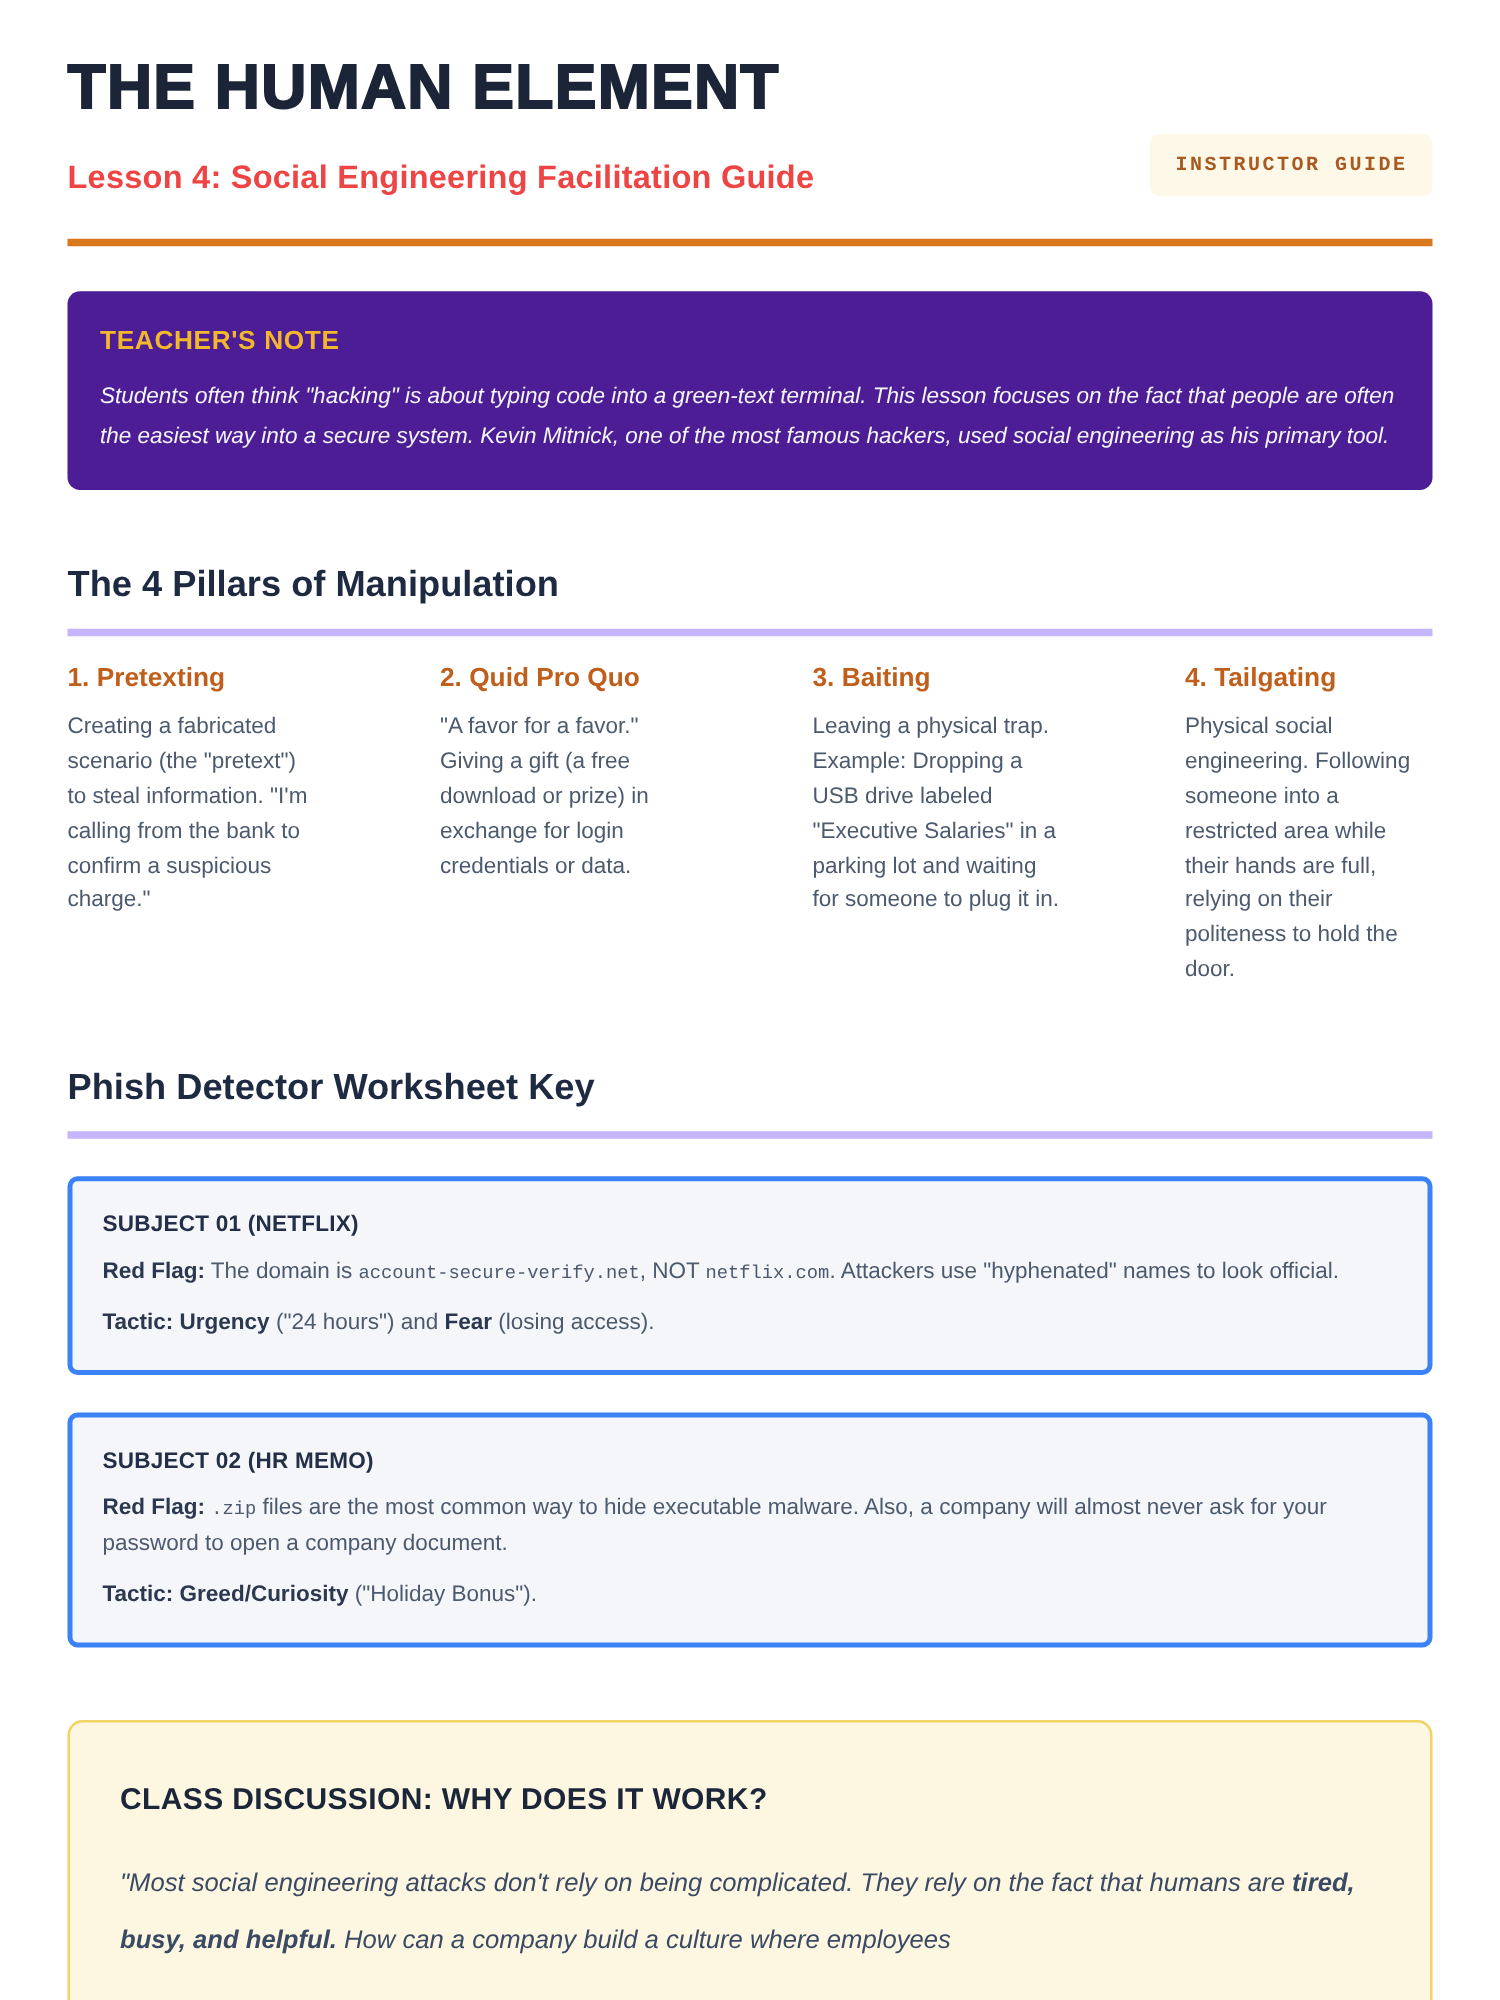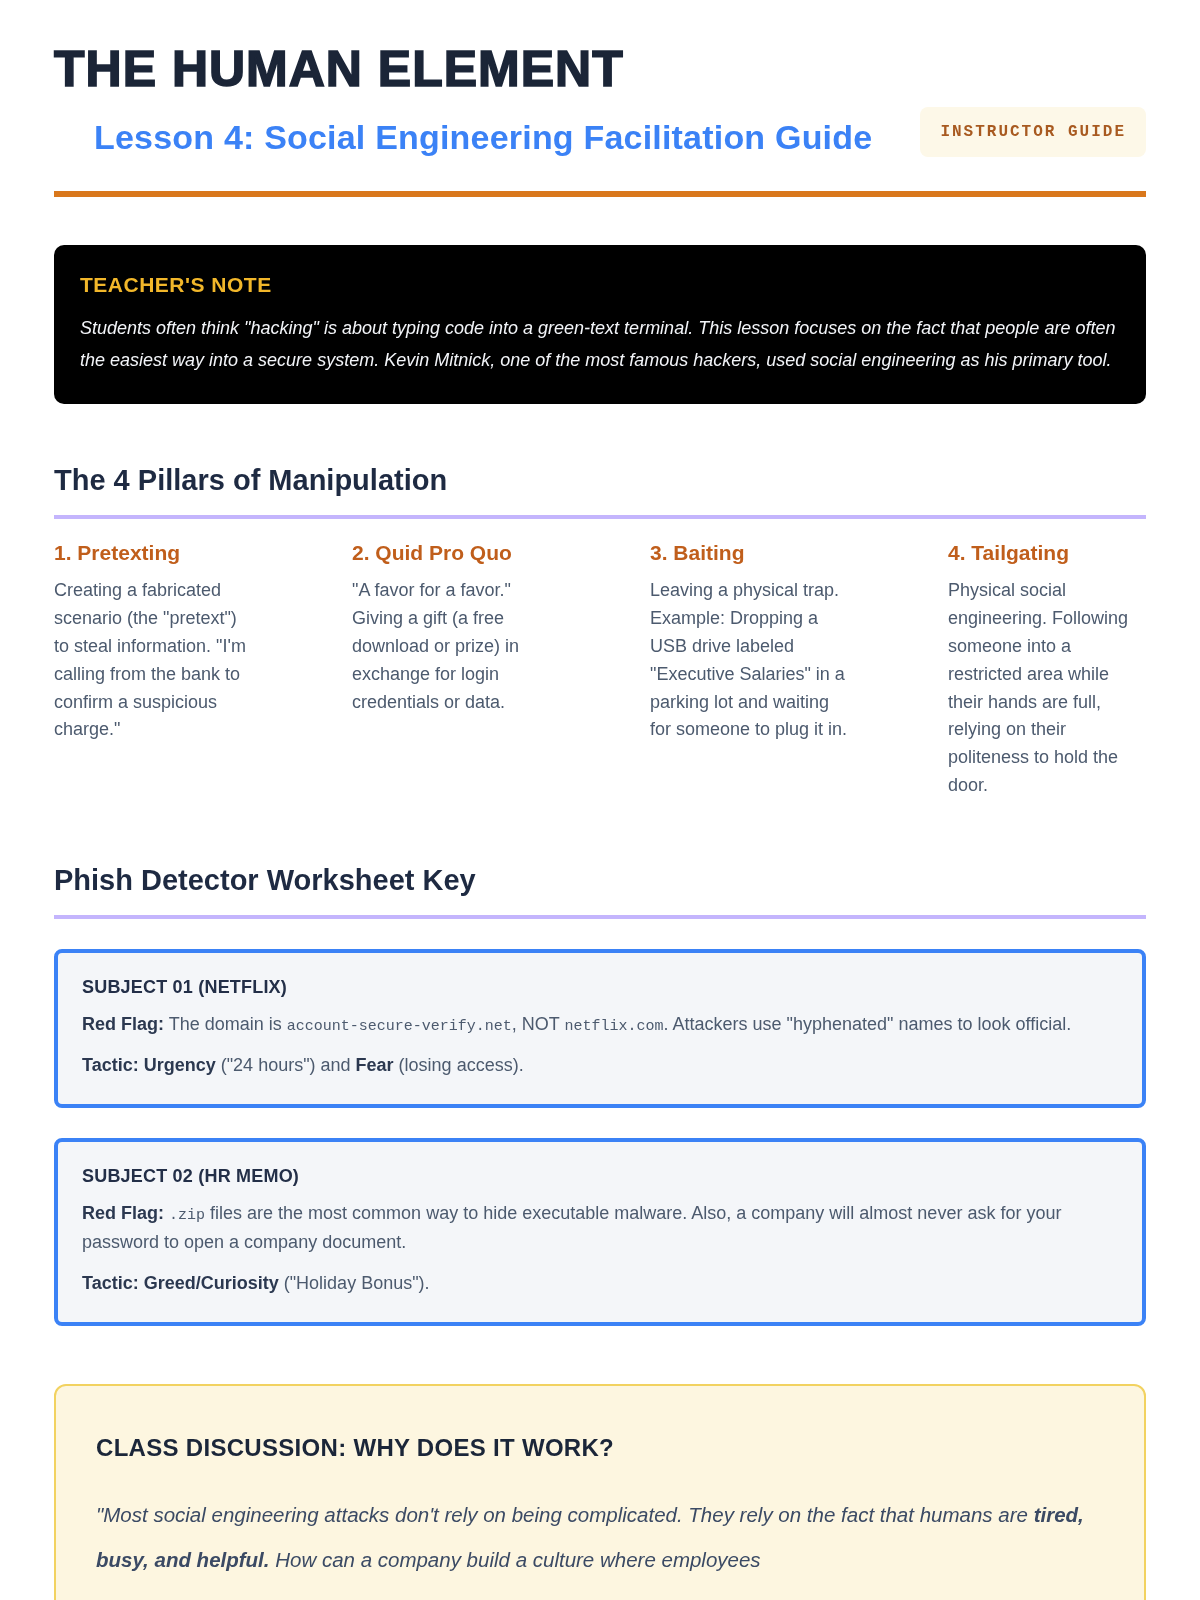--- a/index.html
+++ b/index.html
@@ -22,25 +22,24 @@
     -webkit-text-stroke: 1.6px #1b2537;
     line-height: 1.1;
   }
   .header-row {
     display: flex;
     justify-content: space-between;
     align-items: flex-end;
     margin-top: 10px;
   }
   .lesson-subtitle {
-    font-size: 34px;
-    font-weight: 700;
-    color: #3b82f6;
+    font-size: 26px;
+    font-weight: 700;
+    color: #ef4444;
     letter-spacing: 0.2px;
-    margin-left: 40px;
   }
   .instructor-badge {
     font-family: "Liberation Mono", "DejaVu Sans Mono", monospace;
     font-size: 16px;
     font-weight: 700;
     letter-spacing: 2px;
     color: #a85a20;
     background: #fdf8e8;
     border-radius: 8px;
     padding: 16px 20px;
@@ -48,22 +47,22 @@
   }
   .accent-rule {
     height: 6px;
     background: #d9771c;
     margin-top: 34px;
     border: none;
   }
 
   
   .note-panel {
-    margin-top: 48px;
-    background: #000000;
+    margin-top: 36px;
+    background: #4c1d95;
     border-radius: 10px;
     padding: 28px 26px;
   }
   .note-title {
     color: #f2b72a;
     font-size: 21px;
     font-weight: 700;
     letter-spacing: 0.5px;
   }
   .note-body {
@@ -74,21 +73,21 @@
     line-height: 1.75;
   }
   .note-body b { font-weight: 400; }
 
   
   .section-title {
     font-size: 29px;
     font-weight: 700;
     color: #1e2a42;
     padding-bottom: 18px;
-    border-bottom: 4px solid #c4b5fd;
+    border-bottom: 6px solid #c4b5fd;
   }
   .section-pillars { margin-top: 60px; }
   .section-worksheet { margin-top: 64px; }
 
   
   .pillars-grid {
     display: grid;
     grid-template-columns: 1fr 1fr 1fr 1fr;
     column-gap: 100px;
     row-gap: 46px;

